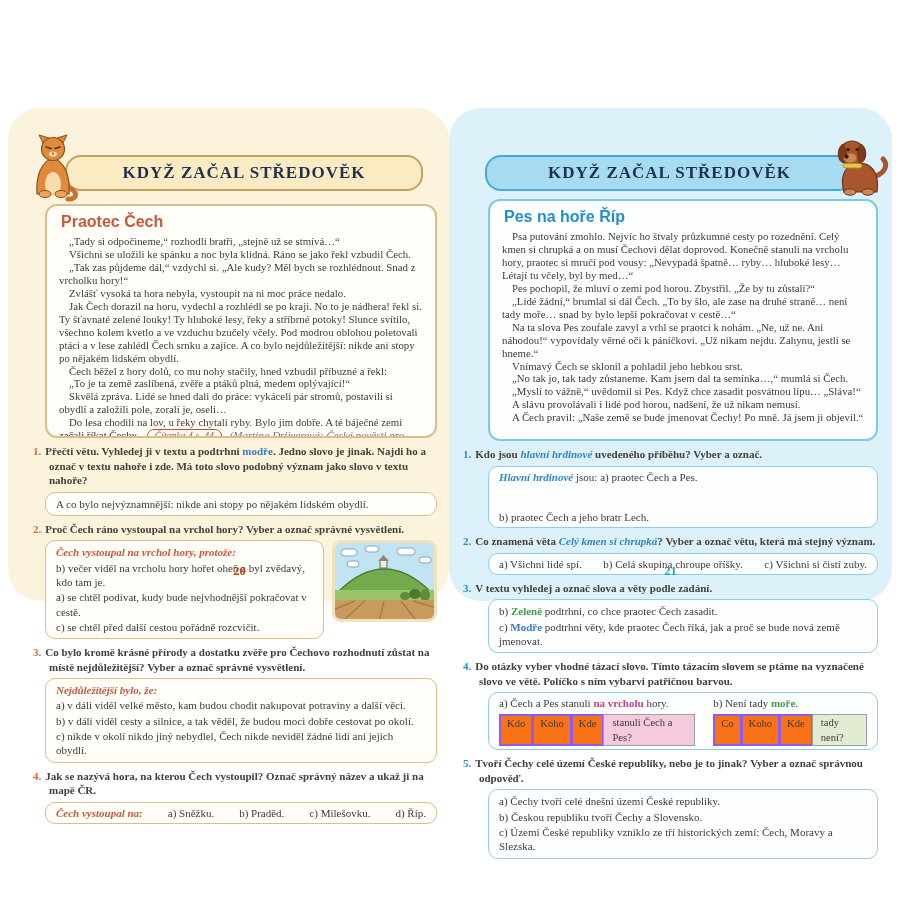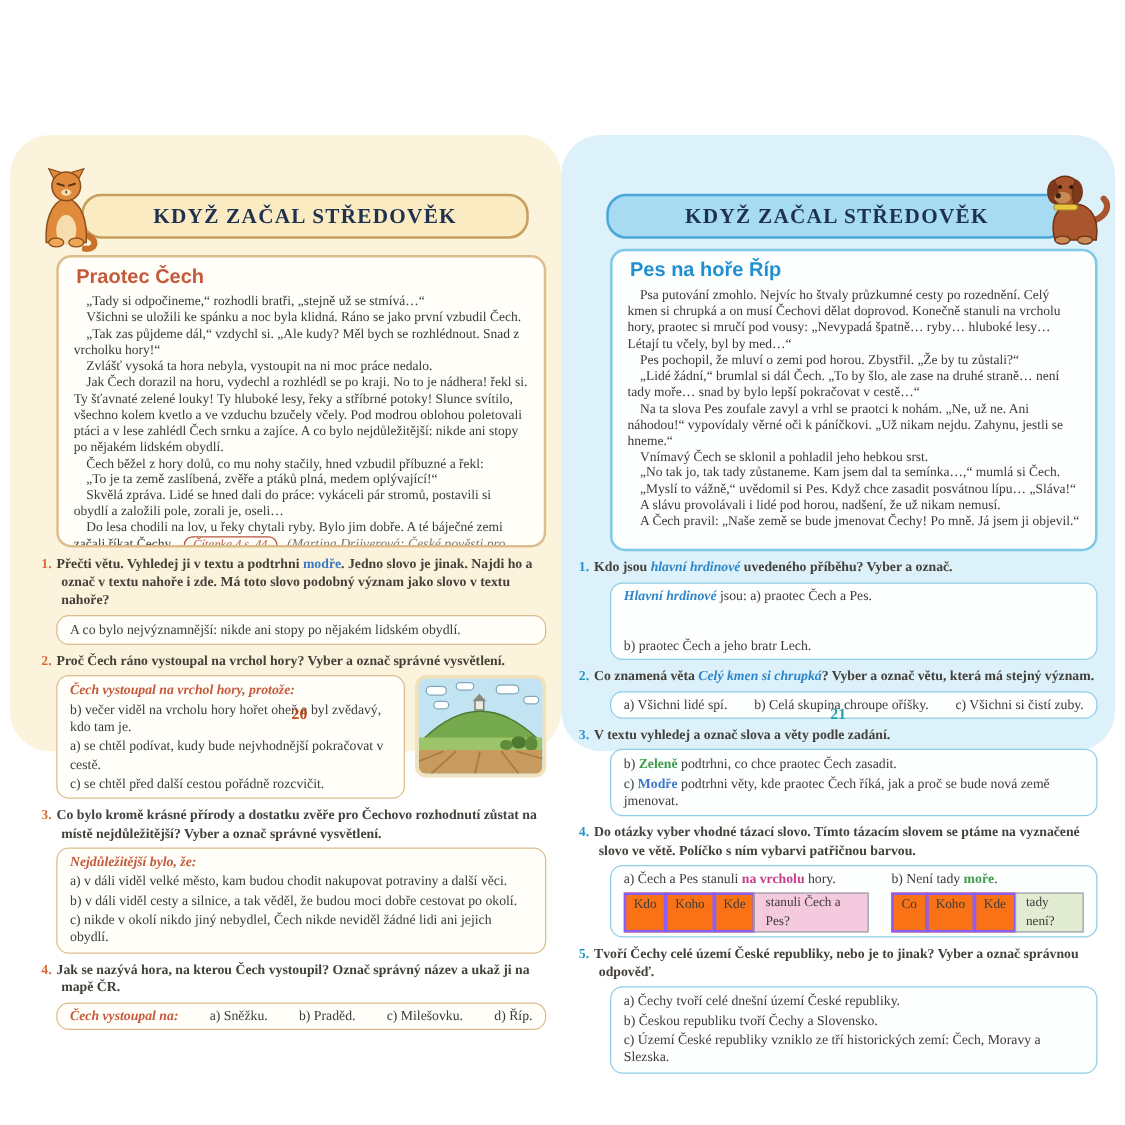--- a/index.html
+++ b/index.html
@@ -91,21 +91,21 @@
       </svg>
     </div>
 
     <div class="banner">
       <span>KDYŽ ZAČAL STŘEDOVĚK</span>
     </div>
 
     <div class="story-box story">
       <div class="story-title">Praotec Čech</div>
       <p>„Tady si odpočineme,“ rozhodli bratři, „stejně už se stmívá…“</p>
-      <p>Všichni se uložili ke spánku a noc byla klidná. Ráno se jako první vzbudil Čech.</p>
+      <p>Všichni se uložili ke spánku a noc byla klidná. Ráno se jako řekl vzbudil Čech.</p>
       <p>„Tak zas půjdeme dál,“ vzdychl si. „Ale kudy? Měl bych se rozhlédnout. Snad z vrcholku hory!“</p>
       <p>Zvlášť vysoká ta hora nebyla, vystoupit na ni moc práce nedalo.</p>
       <p>Jak Čech dorazil na horu, vydechl a rozhlédl se po kraji. No to je nádhera! řekl si. Ty šťavnaté zelené louky! Ty hluboké lesy, řeky a stříbrné potoky! Slunce svítilo, všechno kolem kvetlo a ve vzduchu bzučely včely. Pod modrou oblohou poletovali ptáci a v lese zahlédl Čech srnku a zajíce. A co bylo nejdůležitější: nikde ani stopy po nějakém lidském obydlí.</p>
       <p>Čech běžel z hory dolů, co mu nohy stačily, hned vzbudil příbuzné a řekl:</p>
       <p>„To je ta země zaslíbená, zvěře a ptáků plná, medem oplývající!“</p>
       <p>Skvělá zpráva. Lidé se hned dali do práce: vykáceli pár stromů, postavili si obydlí a založili pole, zorali je, oseli…</p>
       <p><span>Do lesa chodili na lov, u řeky chytali ryby. Bylo jim dobře. A té báječné zemi začali říkat Čechy.</span>
         <span class="badge">Čítanka 4 s. 44</span>
         <span class="cite">(Martina Drijverová: České pověsti pro malé děti)</span>
       </p>

